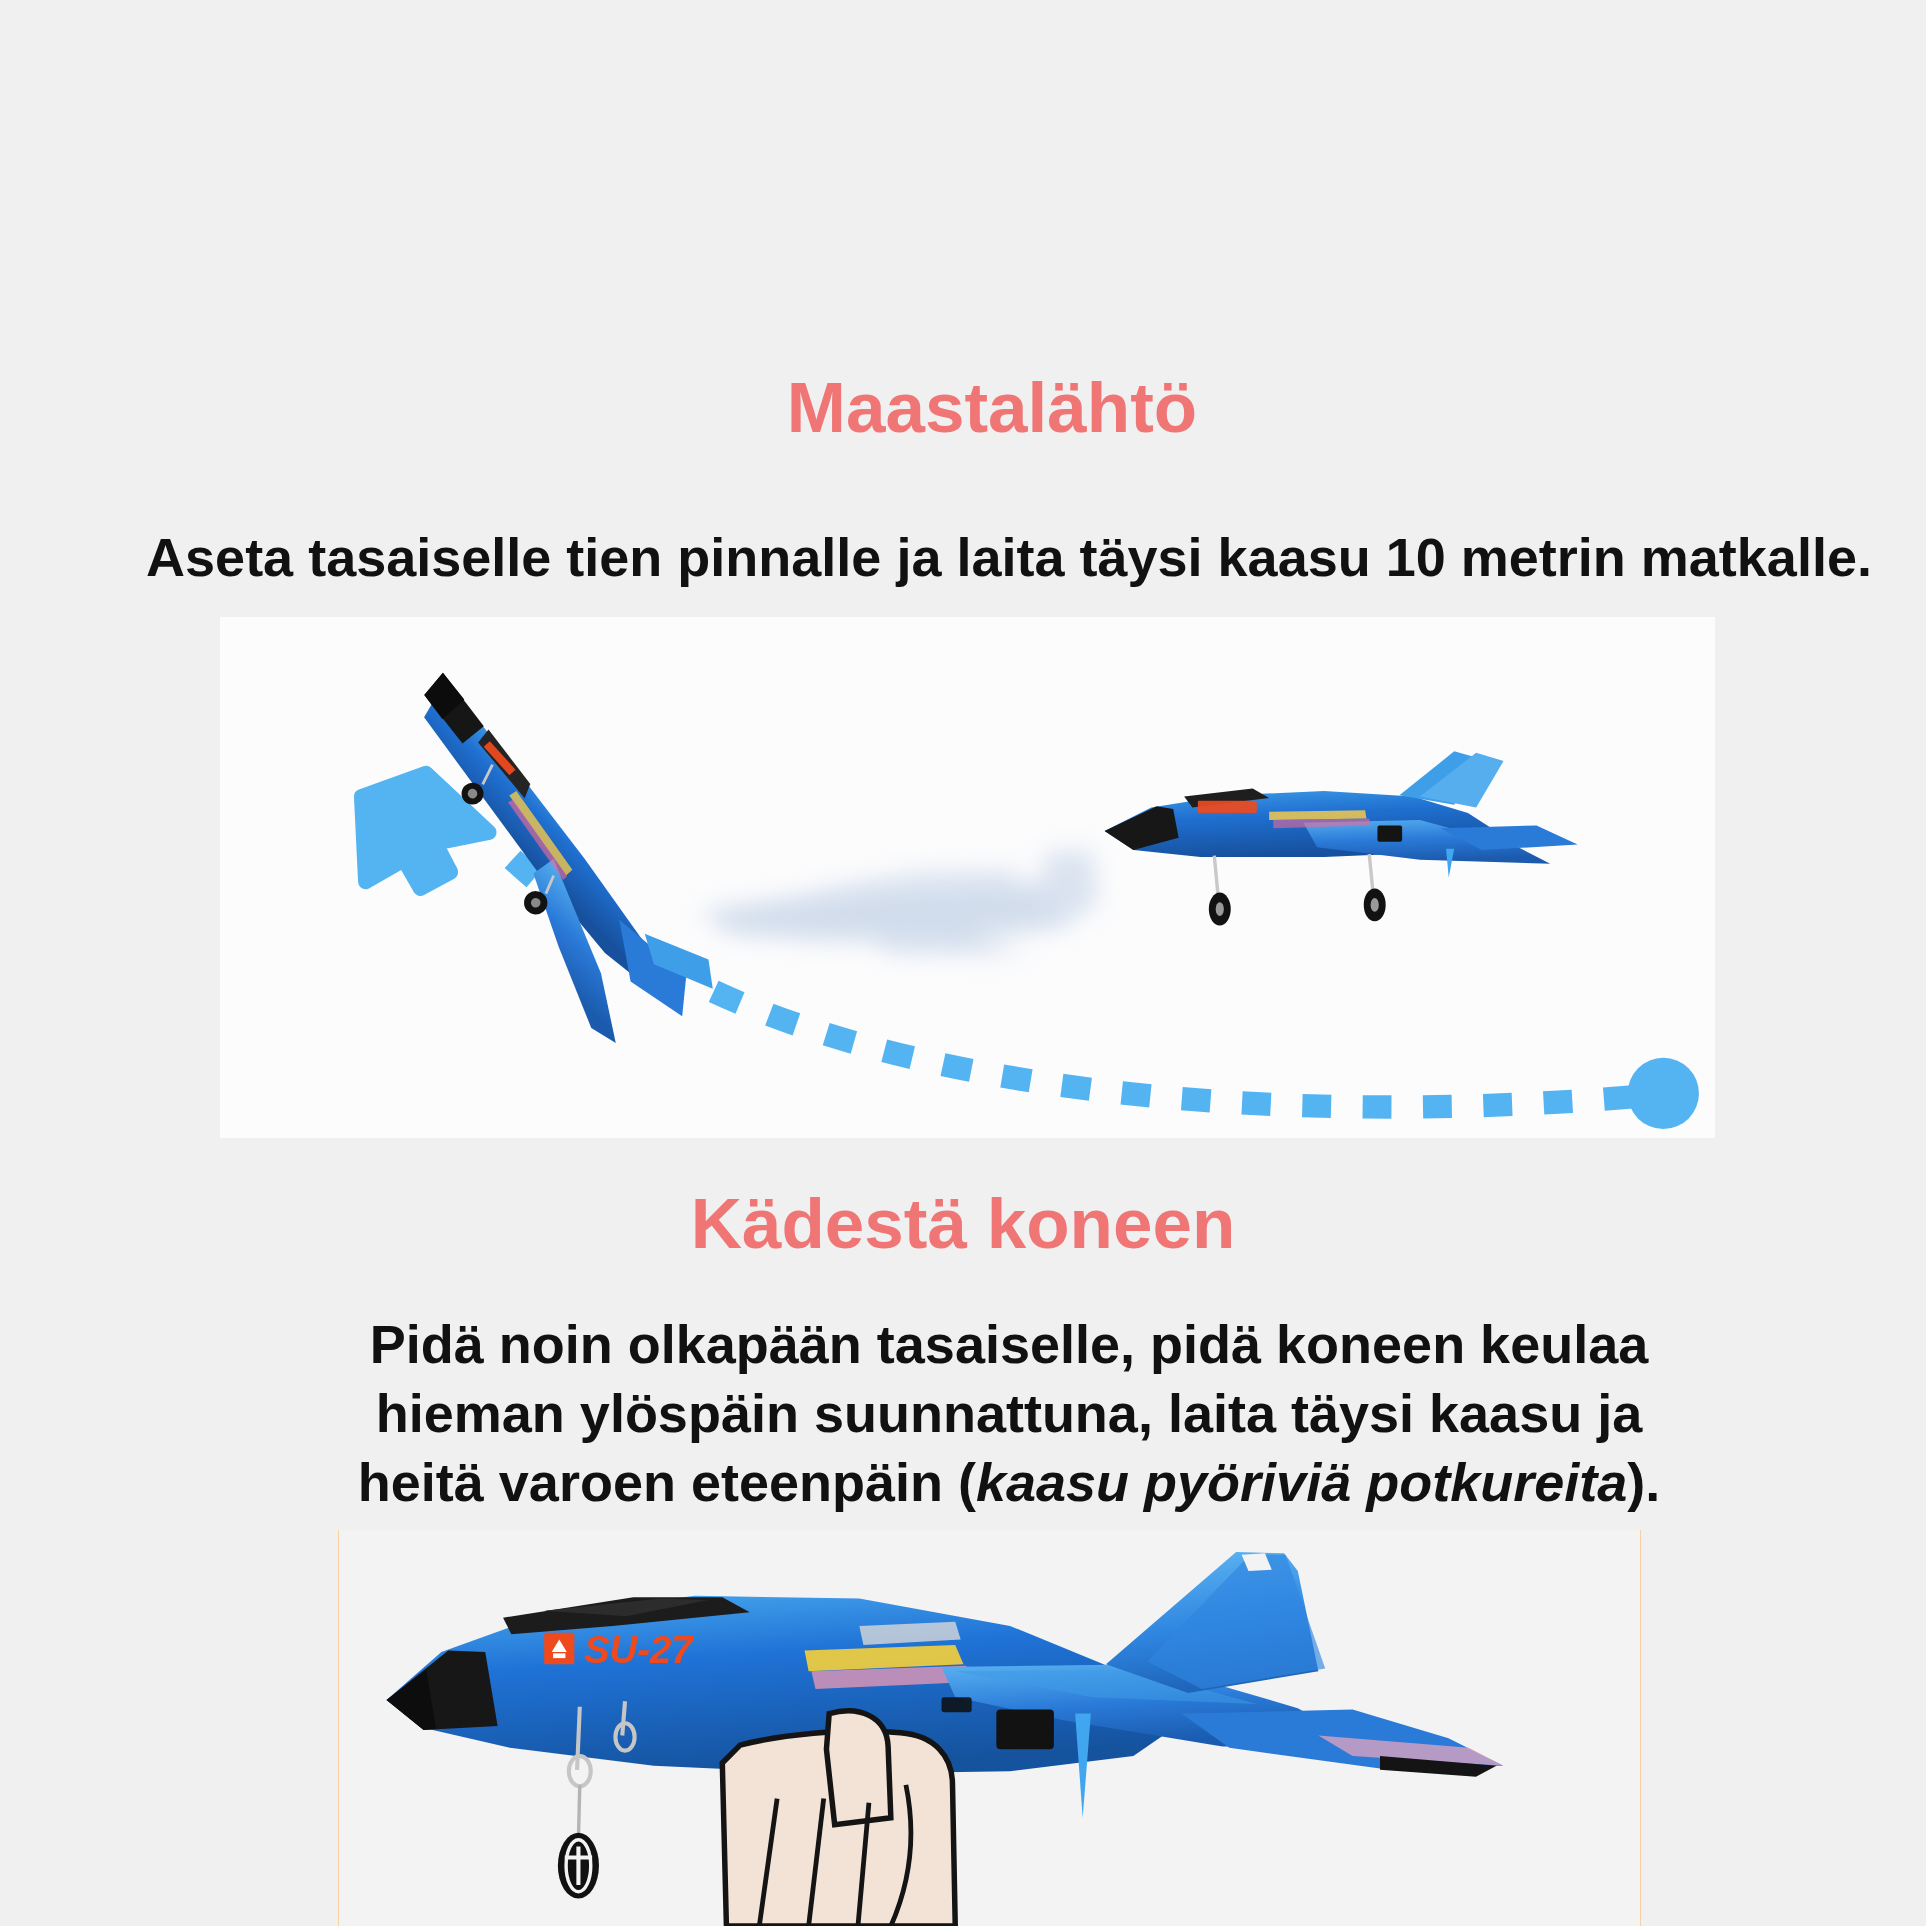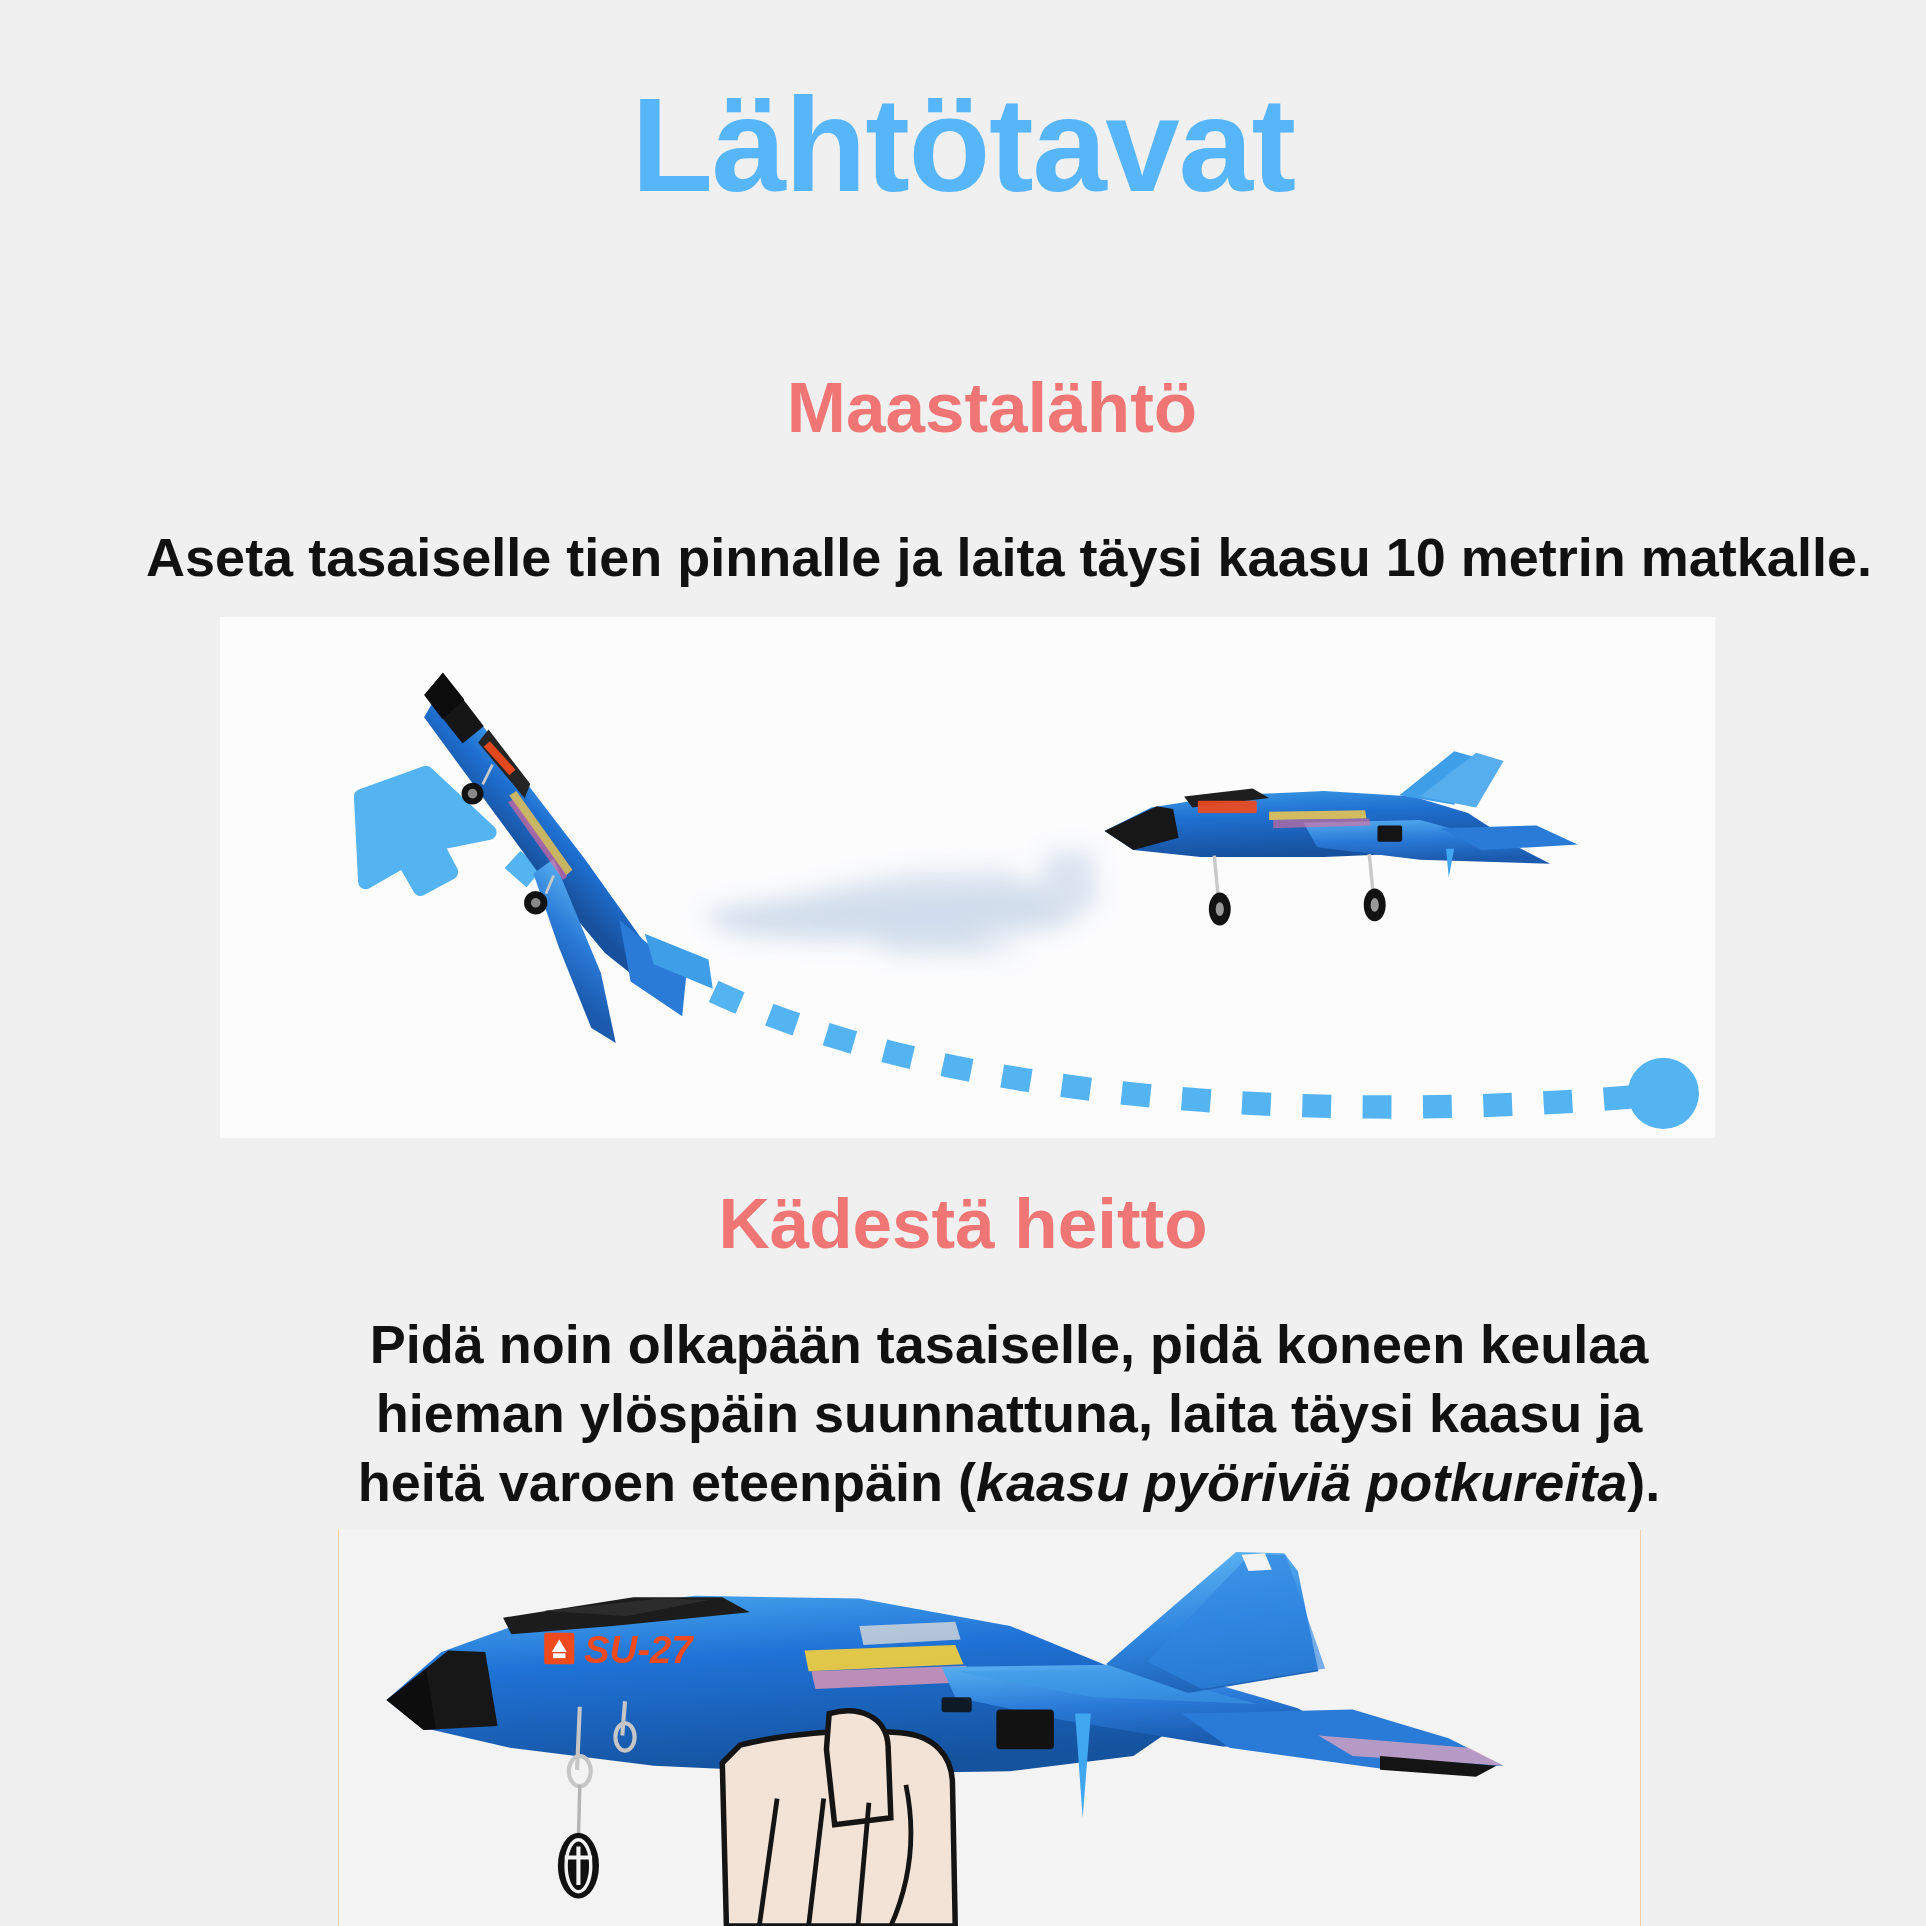--- a/index.html
+++ b/index.html
@@ -81,21 +81,20 @@
     height: 396px;
     background: #fdba74;
   }
   .illus-svg { position: absolute; left: 0; top: 0; }
 </style>
 </head>
 <body>
 
 <div class="page">
 
-  <div class="main-title">Lähtötavat</div>
 
   <div class="section-heading heading-1">Maastalähtö</div>
 
   <div class="body-text body-1">Aseta tasaiselle tien pinnalle ja laita täysi kaasu 10 metrin matkalle.</div>
 
   <div class="panel-ground">
     <svg class="illus-svg" width="1495" height="521" viewBox="0 0 2180 760" xmlns="http://www.w3.org/2000/svg">
       <defs>
         <linearGradient id="foamBlue" x1="0" y1="0" x2="0.3" y2="1">
           <stop offset="0%" stop-color="#3e9ee8"></stop>
@@ -185,21 +184,21 @@
         <ellipse cx="178" cy="226" rx="6" ry="10" fill="#9a9a9a"></ellipse>
         <path d="M396 146 L402 206" stroke="#c9c9c9" stroke-width="5" fill="none"></path>
         <ellipse cx="404" cy="220" rx="16" ry="24" fill="#121212"></ellipse>
         <ellipse cx="404" cy="220" rx="6" ry="10" fill="#9a9a9a"></ellipse>
 
         <path d="M508 138 L512 180 L520 138 Z" fill="#3fa6ef"></path>
       </g>
     </svg>
   </div>
 
-  <div class="section-heading heading-2">Kädestä heitto</div>
+  <div class="section-heading heading-2">Kädestä koneen</div>
 
   <div class="body-text body-2">
     <div>Pidä noin olkapään tasaiselle, pidä koneen keulaa</div>
     <div>hieman ylöspäin suunnattuna, laita täysi kaasu ja</div>
     <div><span>heitä varoen eteenpäin (</span><span class="emph">kaasu pyöriviä potkureita</span><span>).</span></div>
   </div>
 
   <div class="panel-hand">
     <svg class="illus-svg" width="1303" height="396" viewBox="0 0 1900 578" xmlns="http://www.w3.org/2000/svg">
       <defs>

